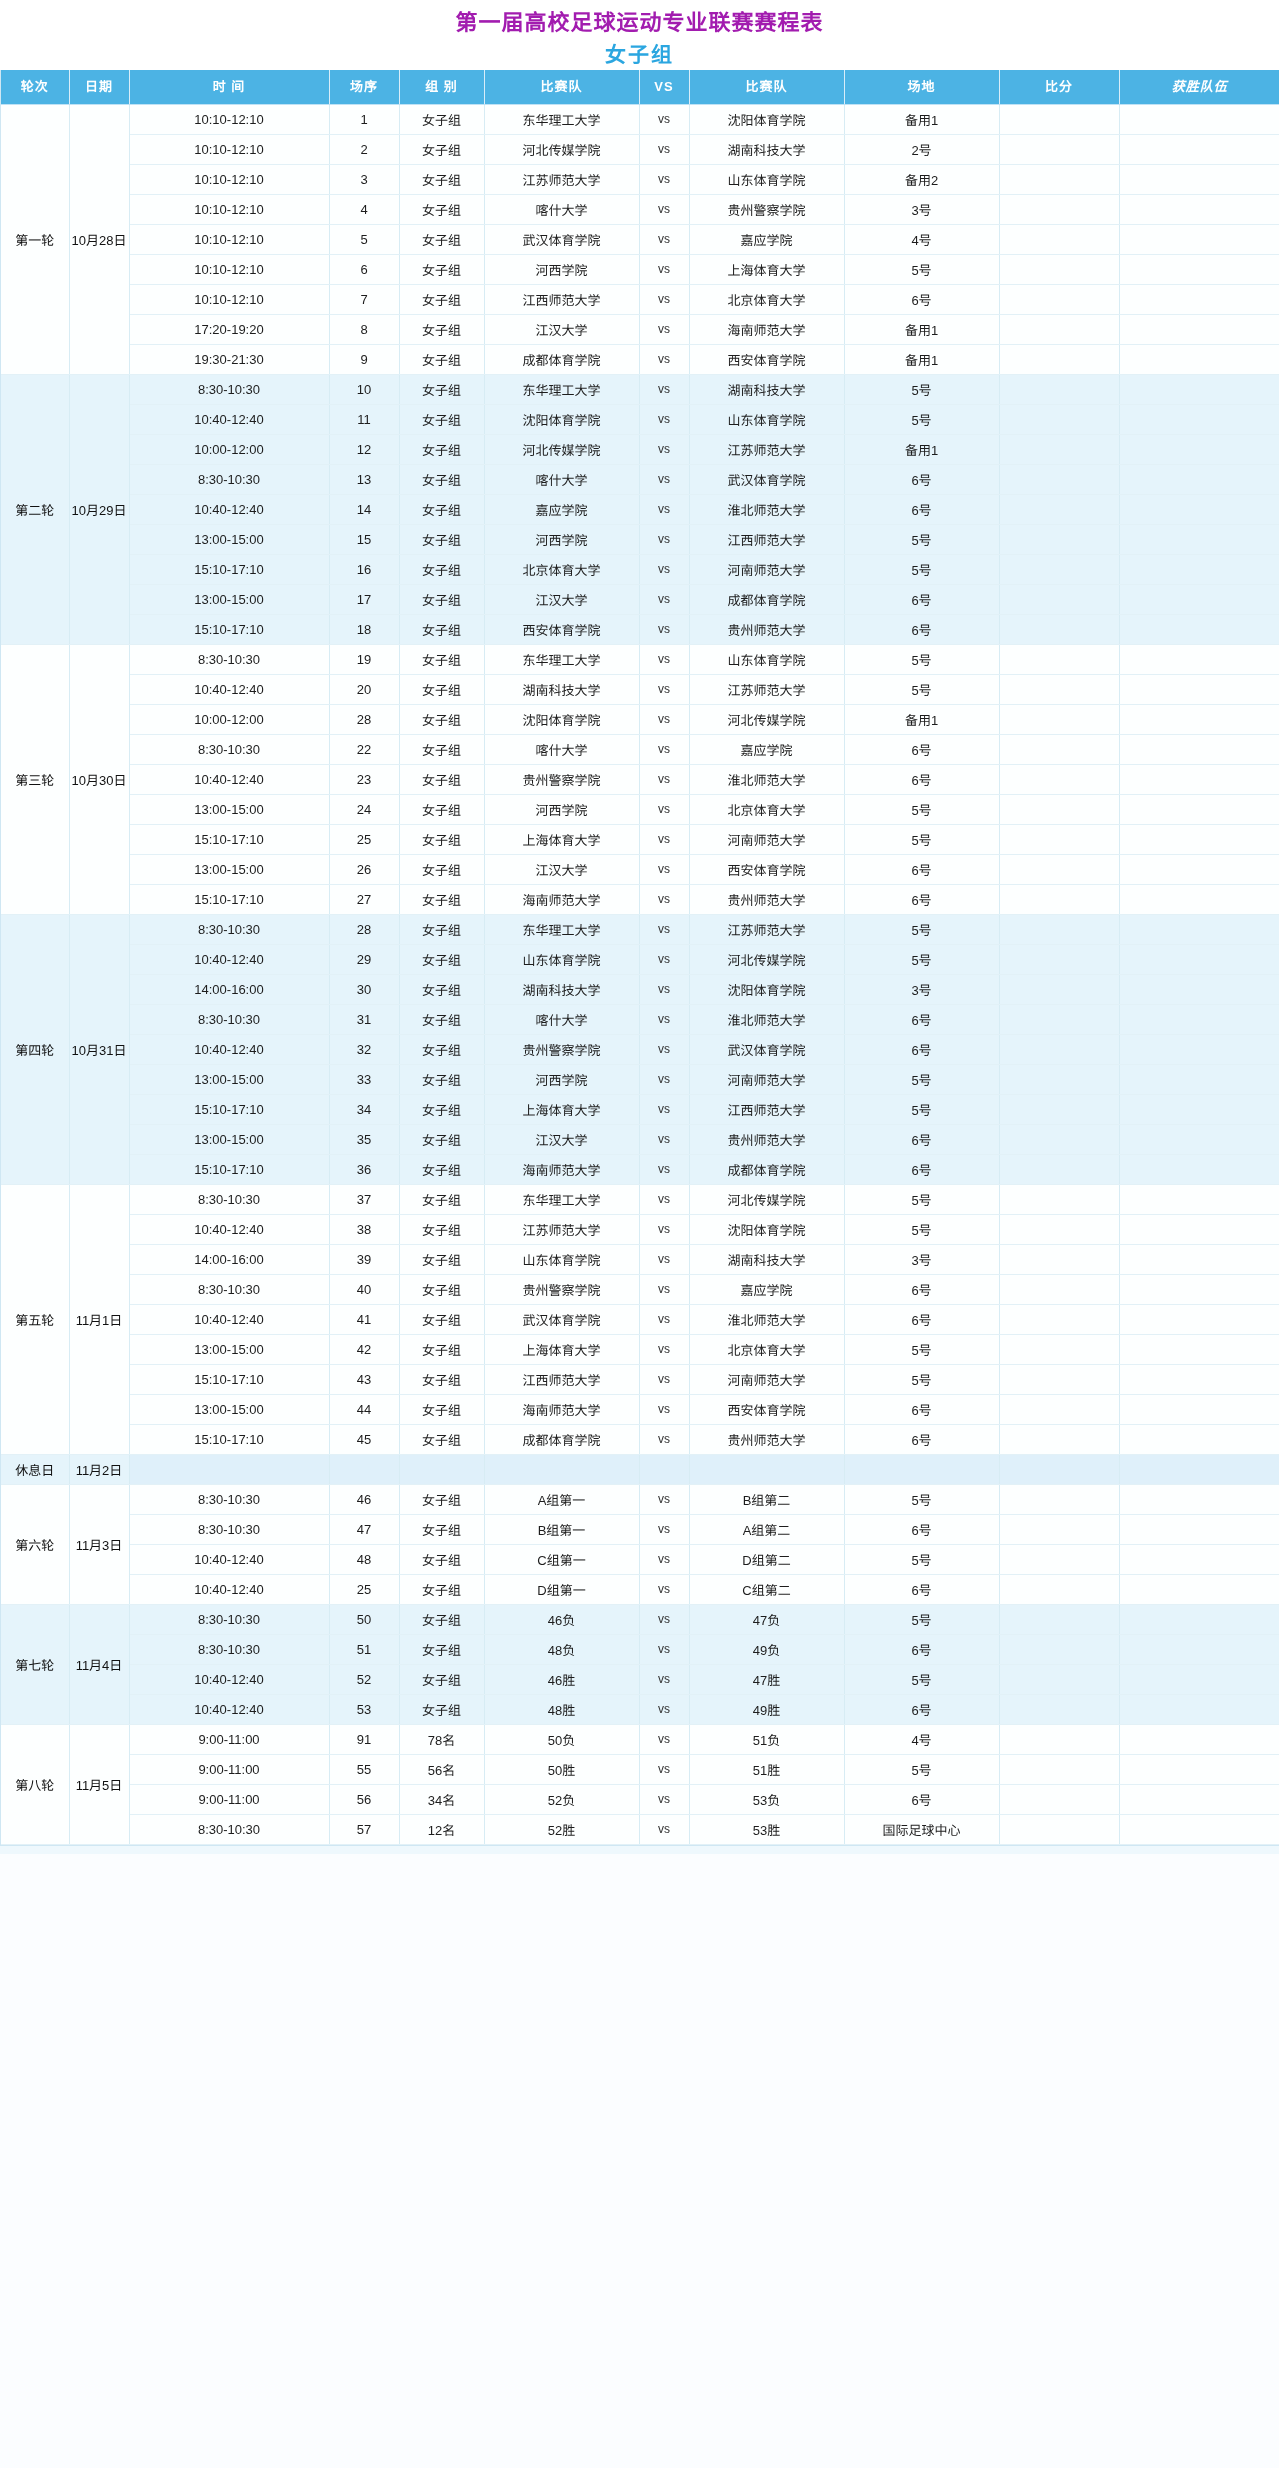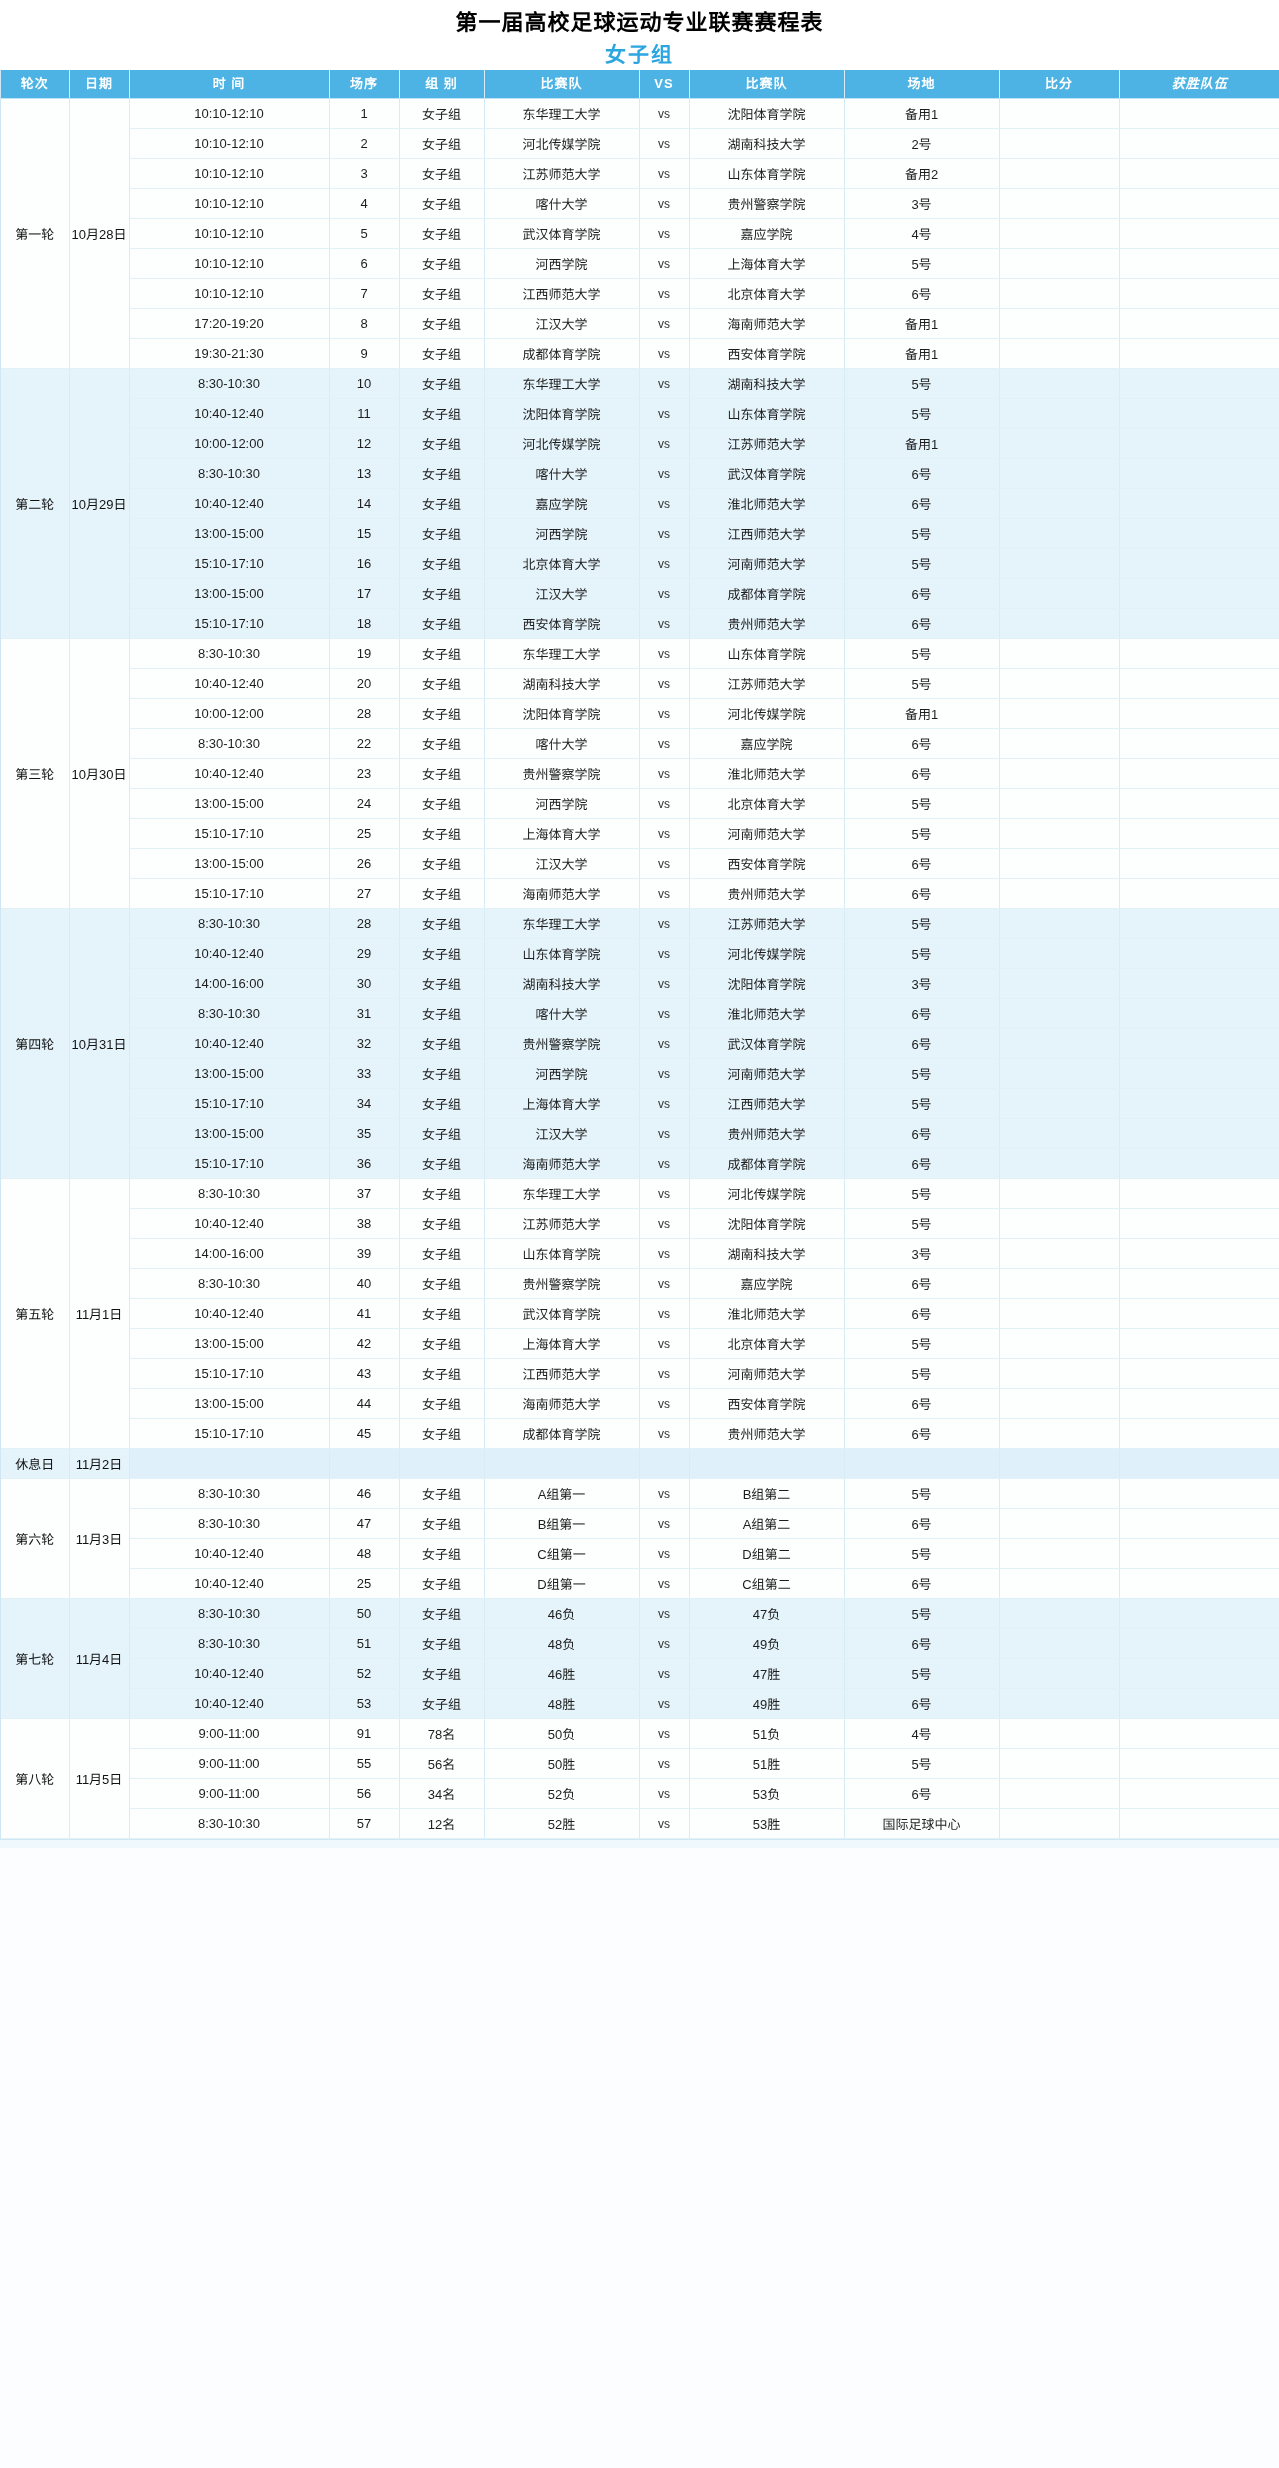--- a/index.html
+++ b/index.html
@@ -20,21 +20,21 @@
   
   .title-band {
     width: 100%;
     background: #ffffff;
     padding-top: 6px;
   }
   .main-title {
     text-align: center;
     font-size: 22px;
     font-weight: bold;
-    color: #000000;
+    color: #a21caf;
     letter-spacing: 1px;
     line-height: 34px;
     height: 34px;
     text-shadow: 0 1px 0 rgba(255,255,255,0.9);
   }
   .sub-title {
     text-align: center;
     font-size: 21px;
     font-weight: bold;
     color: #2ba6e0;
@@ -60,21 +60,21 @@
   table.sched col.c-team2   { width: 155px; }
   table.sched col.c-venue   { width: 155px; }
   table.sched col.c-score   { width: 120px; }
   table.sched col.c-winner  { width: 161px; }
 
   thead th {
     background: #4cb3e4;
     color: #ffffff;
     font-size: 13px;
     font-weight: bold;
-    height: 28px;
+    height: 34px;
     line-height: 28px;
     padding: 0;
     text-align: center;
     border-right: 1px solid #d9edf9;
     border-bottom: 1px solid #bfe2f5;
     letter-spacing: 1px;
     white-space: nowrap;
   }
   thead th:last-child { border-right: none; font-style: italic; }
 

